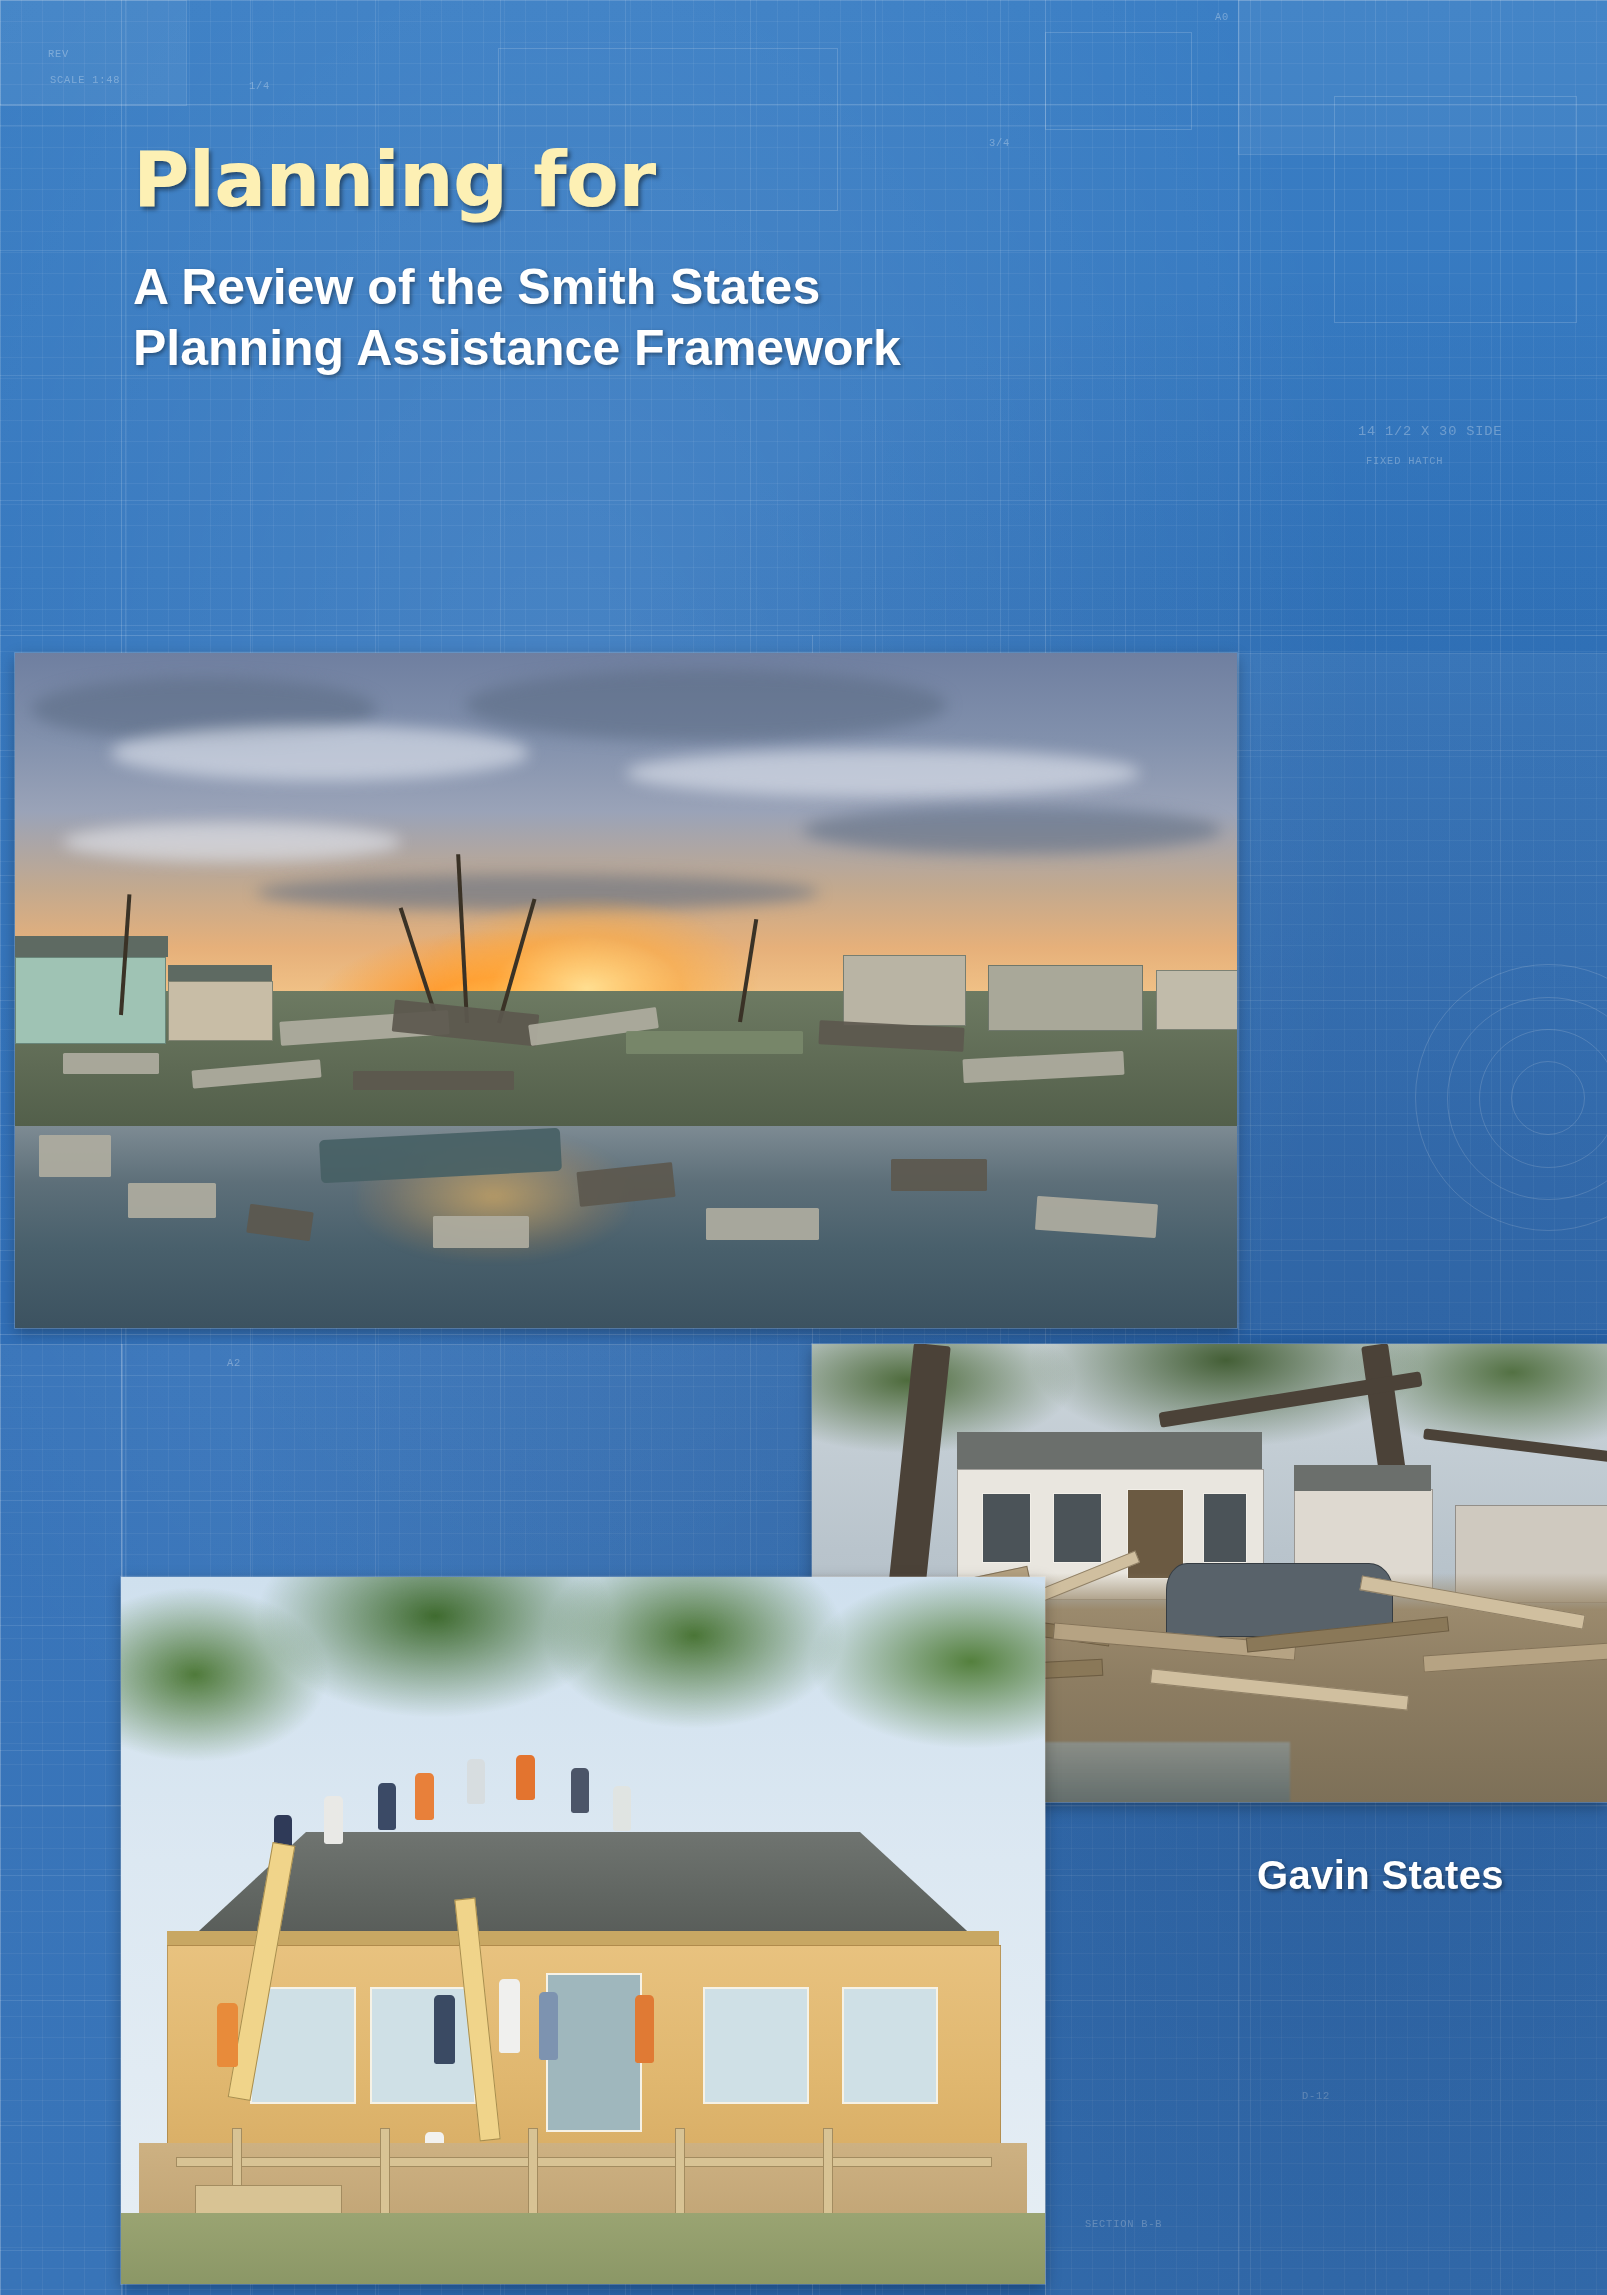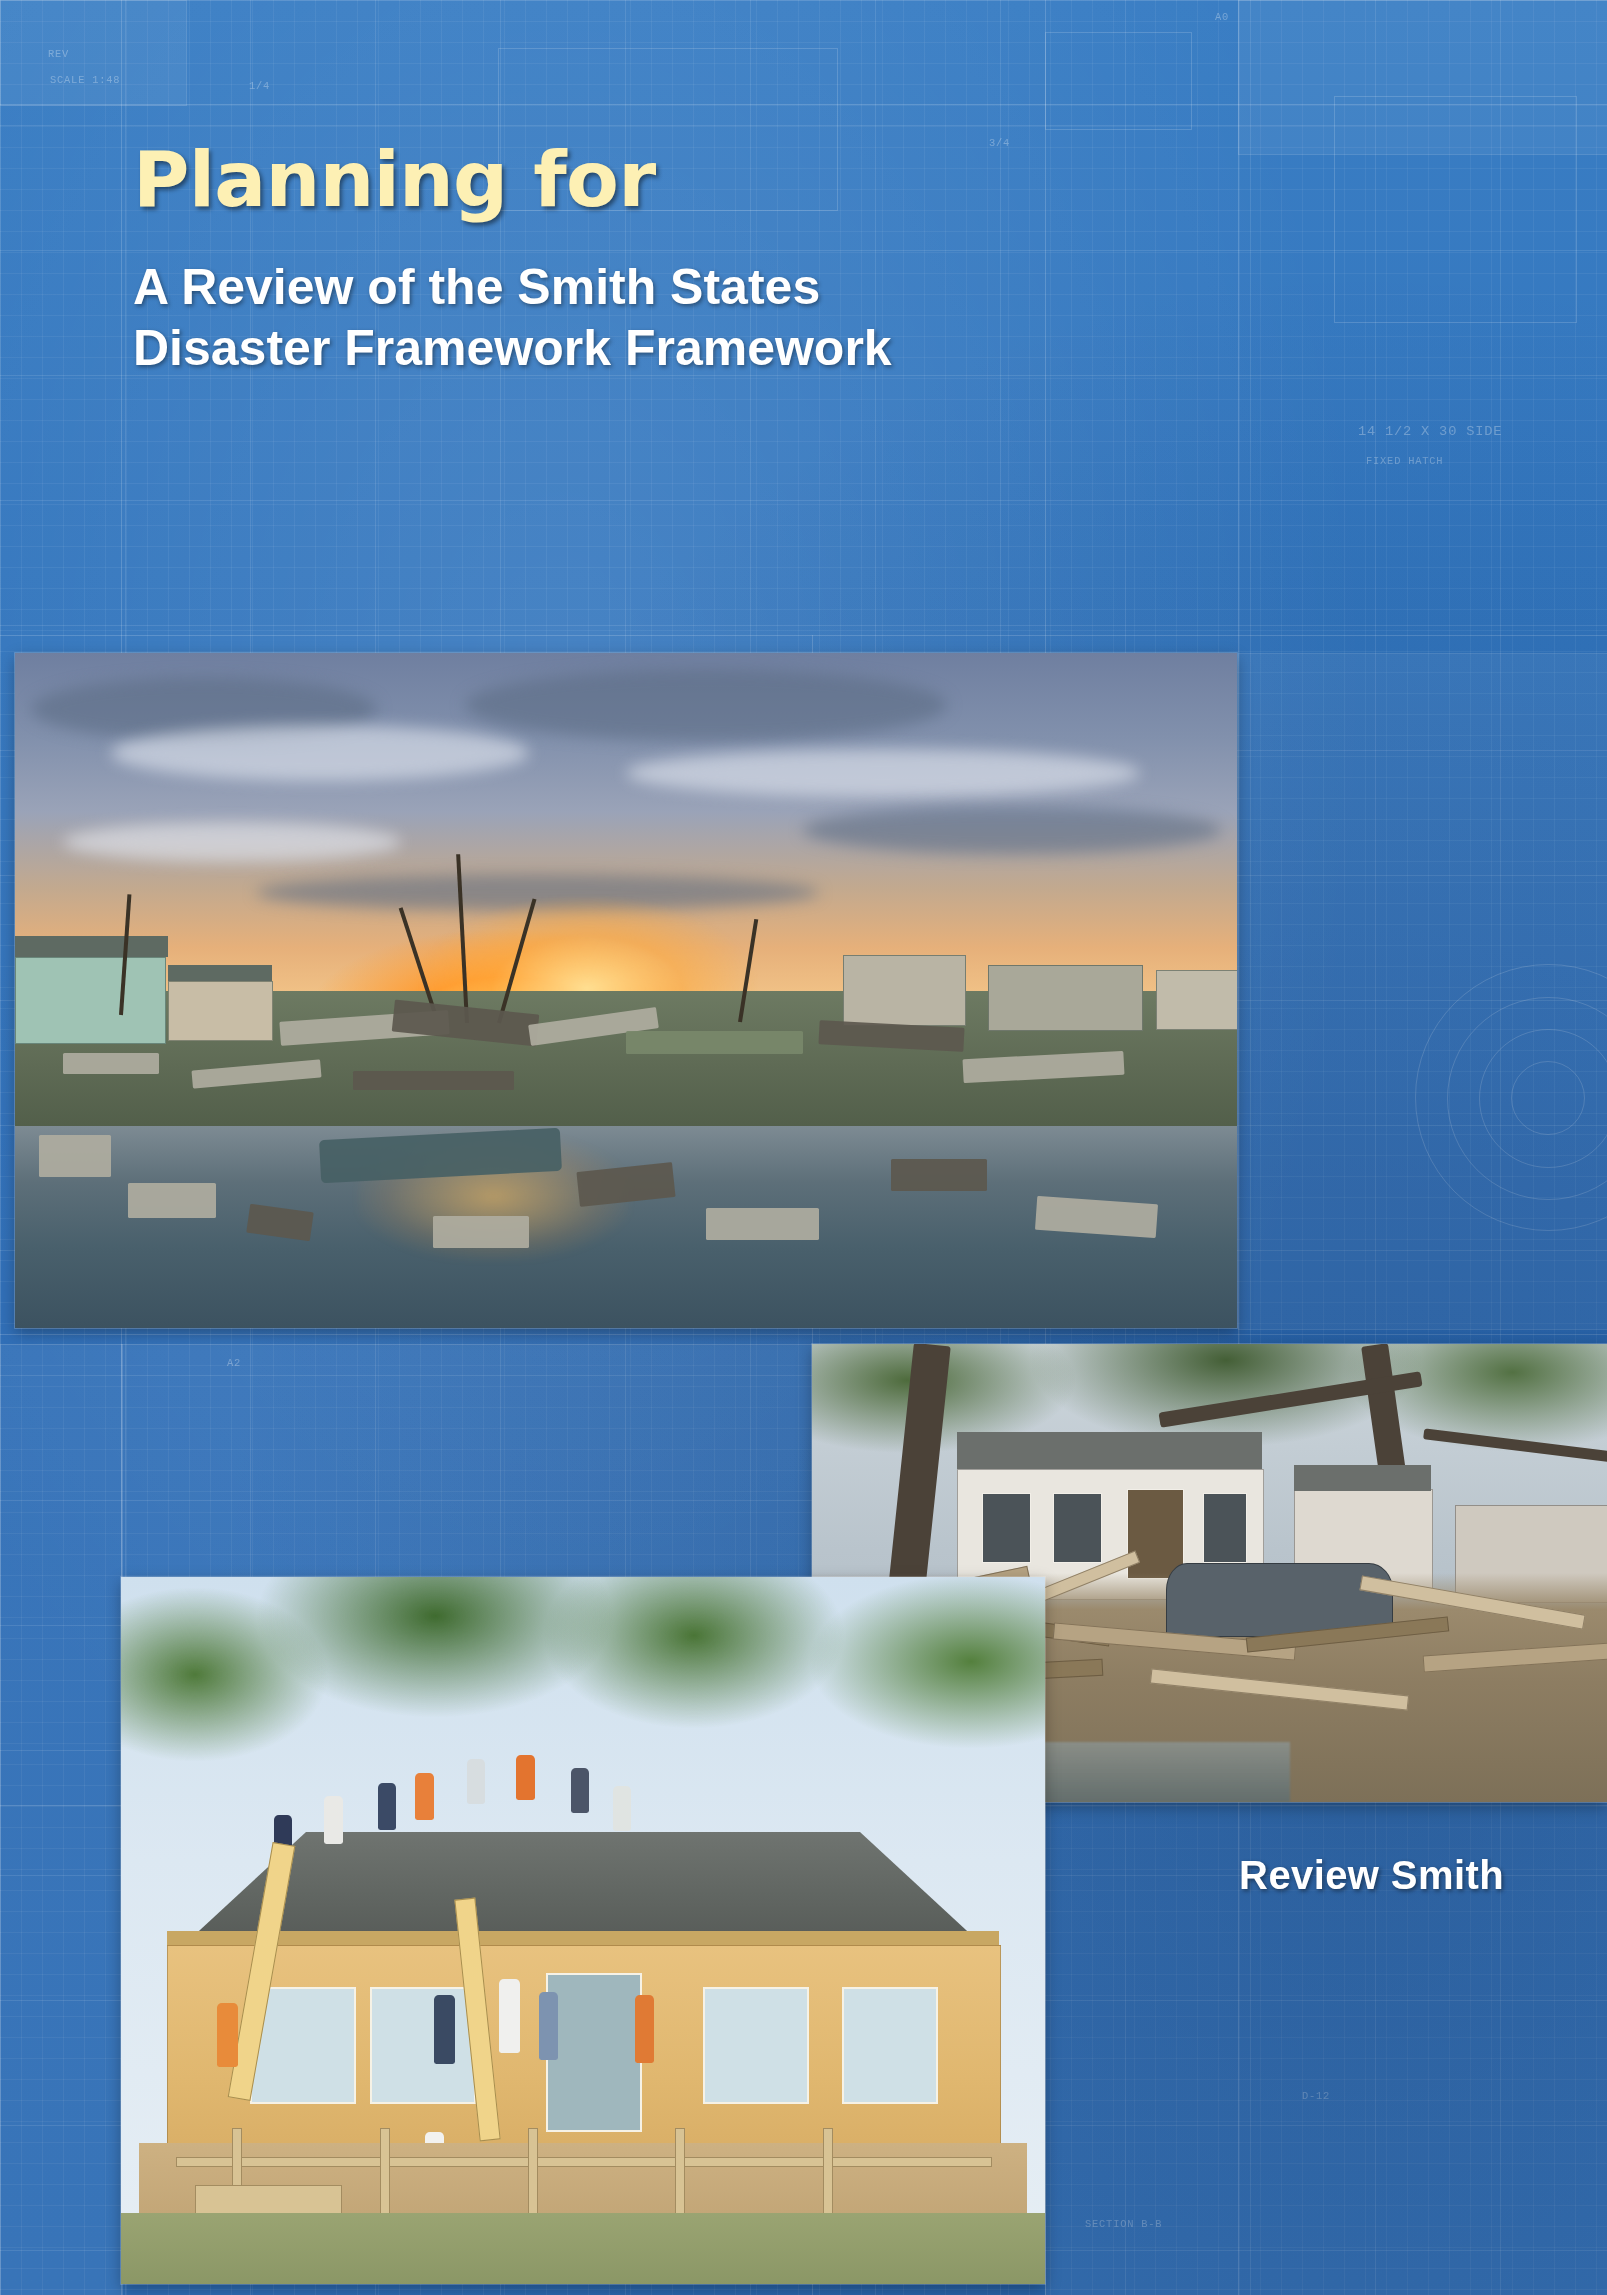--- a/index.html
+++ b/index.html
@@ -315,21 +315,21 @@
   <div class="bp-text" style="left:1085px;top:2218px;">SECTION B-B</div>
 
   <div class="bp-vignette"></div>
 
   <div class="title-wrap">
     <h1 class="main-title">
       <span class="line1">Planning for</span>
     </h1>
     <div class="subtitle">
       <div>A Review of the Smith States</div>
-      <div>Disaster Framework Framework</div>
+      <div>Planning Assistance Framework</div>
     </div>
   </div>
 
   <div class="photo photo-sunset">
     <div class="ps-sky"></div>
     <div class="ps-cloud dark" style="left:16px;top:24px;width:346px;height:64px;"></div>
     <div class="ps-cloud" style="left:96px;top:72px;width:418px;height:56px;"></div>
     <div class="ps-cloud dark" style="left:450px;top:16px;width:482px;height:72px;"></div>
     <div class="ps-cloud" style="left:611px;top:96px;width:514px;height:48px;"></div>
     <div class="ps-cloud dark" style="left:788px;top:153px;width:418px;height:48px;"></div>
@@ -449,16 +449,16 @@
     <div class="pb-rail" style="left:6%;top:82%;width:88%;height:8px;"></div>
     <div class="pb-rail" style="left:12%;top:78%;width:8px;height:14%;"></div>
     <div class="pb-rail" style="left:28%;top:78%;width:8px;height:14%;"></div>
     <div class="pb-rail" style="left:44%;top:78%;width:8px;height:14%;"></div>
     <div class="pb-rail" style="left:60%;top:78%;width:8px;height:14%;"></div>
     <div class="pb-rail" style="left:76%;top:78%;width:8px;height:14%;"></div>
     <div class="pb-rail" style="left:8%;top:86%;width:145px;height:56px;"></div>
     <div class="pb-ground"></div>
   </div>
 
-  <div class="author">Review Smith</div>
+  <div class="author">Gavin States</div>
 
 </div>
 
 
 </body></html>

